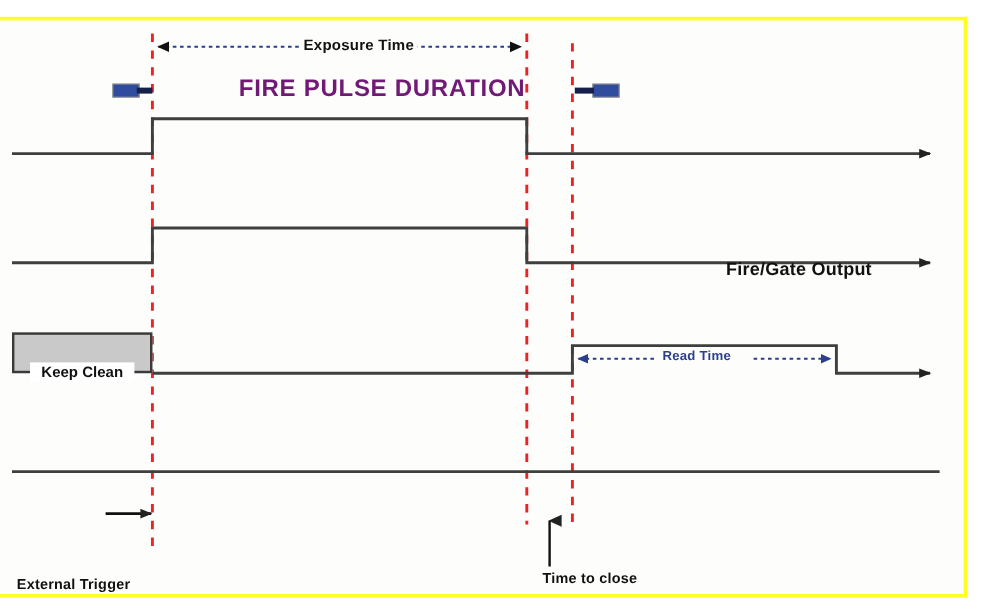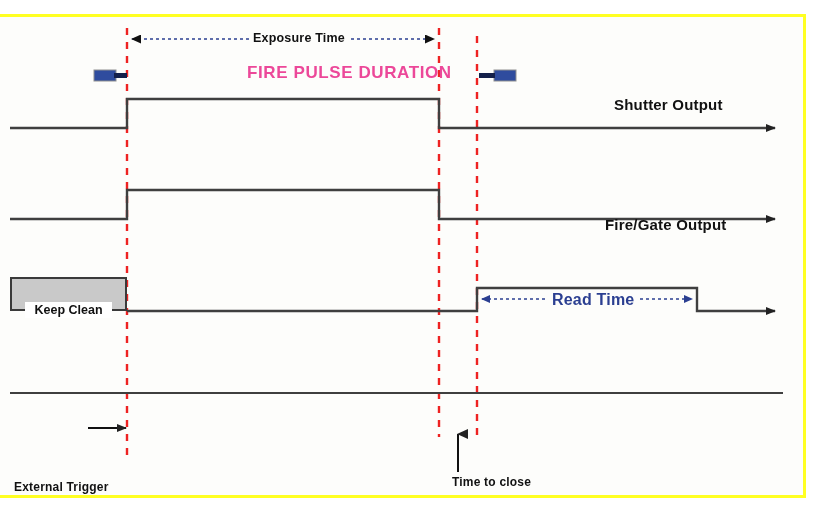--- a/index.html
+++ b/index.html
@@ -56,29 +56,28 @@
     font-size: 12px;
   }
   .lbl-exposure {
     color: #111111;
     font-size: 12.5px;
     background: #fdfdfb;
     padding: 0 3px;
   }
   .lbl-readtime {
     color: #2b3f91;
-    font-size: 16px;
+    font-size: 11px;
     background: #fdfdfb;
     padding: 0 3px;
   }
   .lbl-fire {
-    color: #ec4899;
-    font-size: 17px;
+    color: #701a75;
+    font-size: 20px;
     letter-spacing: 0.6px;
-    margin-left: 48px;
   }
   
   #keep-clean-box {
     position: absolute;
     left: 10px;
     top: 277px;
     width: 117px;
     height: 34px;
     background: #c9c9c9;
     border: 2px solid #3a3a3a;
@@ -160,21 +159,20 @@
 
     <line x1="88" y1="428" x2="126" y2="428" stroke="#111111" stroke-width="2.2" marker-end="url(#arrowBlack)"></line>
 
     <line x1="458" y1="472" x2="458" y2="434" stroke="#111111" stroke-width="2.0" marker-end="url(#arrowBlackUp)"></line>
   </svg>
 
   <div class="lbl lbl-exposure" style="left:250px; top:31px;">Exposure Time</div>
 
   <div class="lbl lbl-fire" style="left:199px; top:63px;">FIRE PULSE DURATION</div>
 
-  <div class="lbl lbl-signal" style="left:614px; top:96px;">Shutter Output</div>
 
   <div class="lbl lbl-signal" style="left:605px; top:168px;margin-top:48px;">Fire/Gate Output</div>
 
   <div id="keep-clean-box">
     <span id="keep-clean-inner">Keep Clean</span>
   </div>
 
   <div class="lbl lbl-readtime" style="left:549px; top:291px;">Read Time</div>
 
   <div class="lbl lbl-marker" style="left:14px; top:480px;text-align:center;">External Trigger</div>

